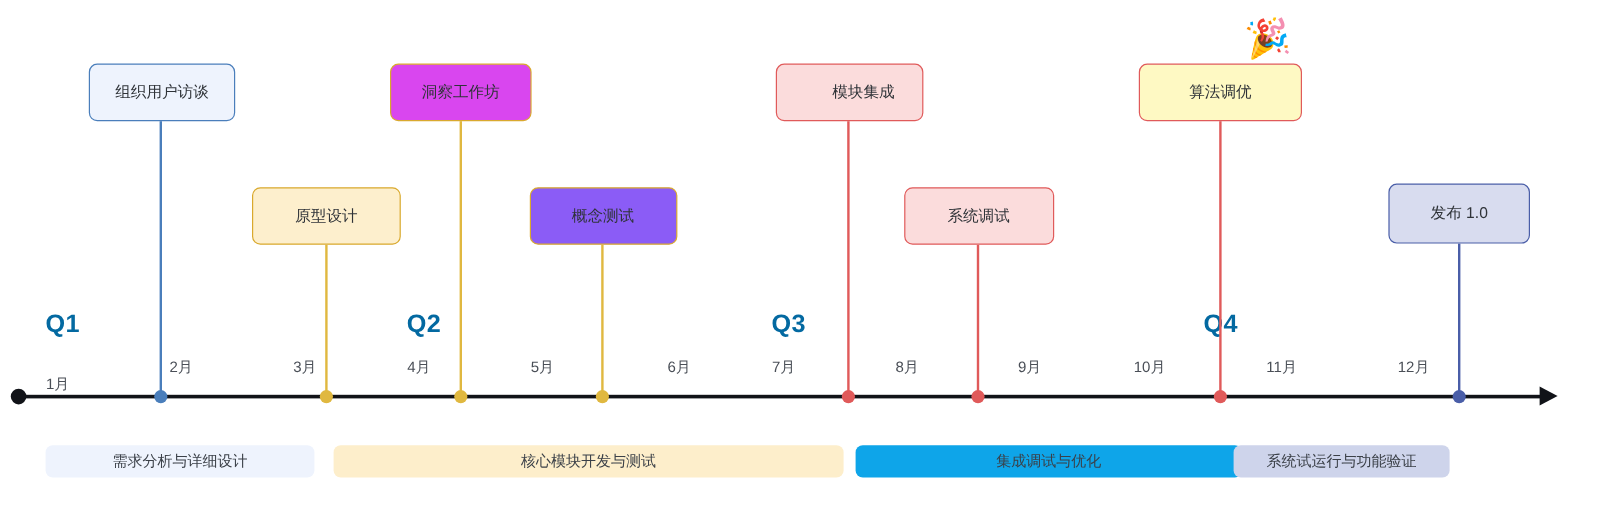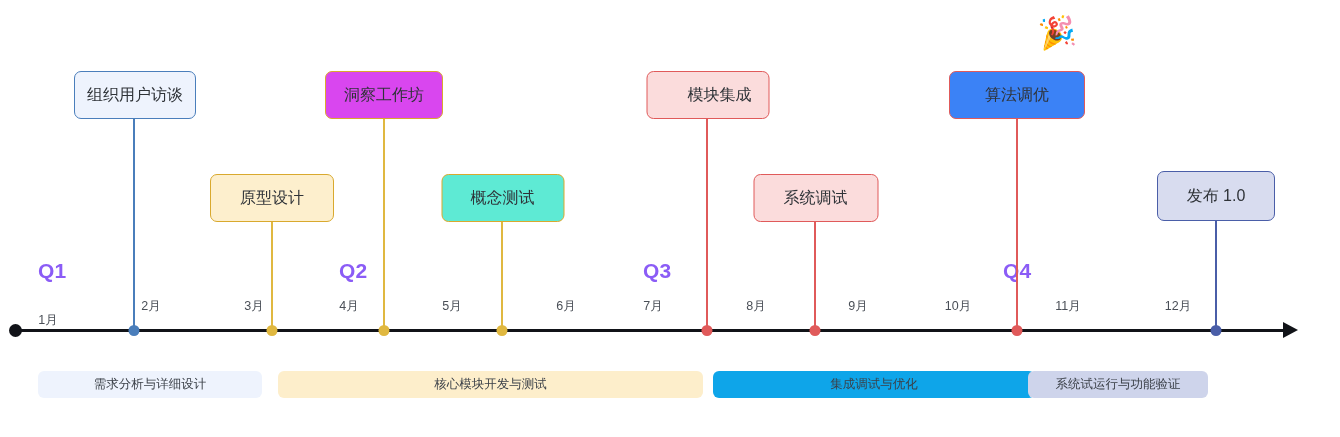--- a/index.html
+++ b/index.html
@@ -48,21 +48,21 @@
     border-bottom: 8.5px solid transparent;
     border-left: 15px solid #111318;
   }
 
   
   .quarter-label {
     position: absolute;
     top: 259px;
     font-size: 21px;
     font-weight: bold;
-    color: #8b5cf6;
+    color: #0369a1;
     letter-spacing: .2px;
     white-space: nowrap;
   }
 
   
   .month-label {
     position: absolute;
     top: 298px;
     font-size: 12.5px;
     color: #4a4f57;
@@ -88,25 +88,24 @@
   
   .event-box {
     position: absolute;
     box-sizing: border-box;
     border-radius: 7px;
     border-width: 1.6px;
     border-style: solid;
     display: flex;
     align-items: center;
     justify-content: center;
-    font-size: 16px;
+    font-size: 13px;
     color: #2f3338;
     white-space: nowrap;
     transform: translateX(-50%);
-    margin-top: 18px;
   }
 
   .event-emoji {
     position: absolute;
     font-size: 30px;
     line-height: 1;
     transform: translateX(-50%) rotate(-8deg);
     pointer-events: none;
   }
 
@@ -159,30 +158,30 @@
       <div class="event-dot" style="left: 134px; background: rgb(74, 126, 187);"></div>
       <div class="event-box" style="left: 135px; top: 53px; width: 122px; height: 48px; background: rgb(238, 243, 253); border-color: rgb(74, 126, 187);">组织用户访谈</div>
       <div class="event-stem" style="left: 272px; top: 204px; height: 125px; background: rgb(224, 184, 64);"></div>
       <div class="event-dot" style="left: 272px; background: rgb(224, 184, 64);"></div>
       <div class="event-box" style="left: 272px; top: 156px; width: 124px; height: 48px; background: rgb(253, 239, 205); border-color: rgb(217, 169, 46);">原型设计</div>
       <div class="event-stem" style="left: 384px; top: 101px; height: 228px; background: rgb(224, 184, 64);"></div>
       <div class="event-dot" style="left: 384px; background: rgb(224, 184, 64);"></div>
       <div class="event-box" style="left: 384px; top: 53px; width: 118px; height: 48px; background: #d946ef; border-color: rgb(217, 169, 46);">洞察工作坊</div>
       <div class="event-stem" style="left: 502px; top: 204px; height: 125px; background: rgb(224, 184, 64);"></div>
       <div class="event-dot" style="left: 502px; background: rgb(224, 184, 64);"></div>
-      <div class="event-box" style="left: 502.5px; top: 156px; width: 123px; height: 48px; background: #5eead4; border-color: rgb(217, 169, 46);">概念测试</div>
+      <div class="event-box" style="left: 502.5px; top: 156px; width: 123px; height: 48px; background: #8b5cf6; border-color: rgb(217, 169, 46);">概念测试</div>
       <div class="event-stem" style="left: 707px; top: 101px; height: 228px; background: rgb(224, 90, 90);"></div>
       <div class="event-dot" style="left: 707px; background: rgb(224, 90, 90);"></div>
       <div class="event-box" style="left: 707.5px; top: 53px; width: 123px; height: 48px; background: rgb(251, 220, 220); border-color: rgb(224, 90, 90); padding-left: 24px;">模块集成</div>
       <div class="event-stem" style="left: 815px; top: 204px; height: 125px; background: rgb(224, 90, 90);"></div>
       <div class="event-dot" style="left: 815px; background: rgb(224, 90, 90);"></div>
       <div class="event-box" style="left: 815.5px; top: 156px; width: 125px; height: 48px; background: rgb(251, 220, 220); border-color: rgb(224, 90, 90);">系统调试</div>
       <div class="event-stem" style="left: 1017px; top: 101px; height: 228px; background: rgb(224, 90, 90);"></div>
       <div class="event-dot" style="left: 1017px; background: rgb(224, 90, 90);"></div>
-      <div class="event-box" style="left: 1017px; top: 53px; width: 136px; height: 48px; background: #3b82f6; border-color: rgb(224, 90, 90);">算法调优</div>
+      <div class="event-box" style="left: 1017px; top: 53px; width: 136px; height: 48px; background: #fef9c3; border-color: rgb(224, 90, 90);">算法调优</div>
       <div class="event-emoji" style="left: 1057px; top: 18px;">🎉</div>
       <div class="event-stem" style="left: 1216px; top: 203px; height: 126px; background: rgb(74, 94, 168);"></div>
       <div class="event-dot" style="left: 1216px; background: rgb(74, 94, 168);"></div>
       <div class="event-box" style="left: 1216px; top: 153px; width: 118px; height: 50px; background: rgb(216, 220, 239); border-color: rgb(74, 94, 168);">发布 1.0</div>
     </div>
   <div id="layer-phases">
       <div class="phase-bar" style="left: 38px; width: 224px; background: rgb(238, 243, 253);">需求分析与详细设计</div>
       <div class="phase-bar" style="left: 278px; width: 425px; background: rgb(253, 238, 203);">核心模块开发与测试</div>
       <div class="phase-bar" style="left: 713px; width: 322px; background: #0ea5e9;">集成调试与优化</div>
       <div class="phase-bar" style="left: 1028px; width: 180px; background: rgb(206, 212, 235);">系统试运行与功能验证</div>

